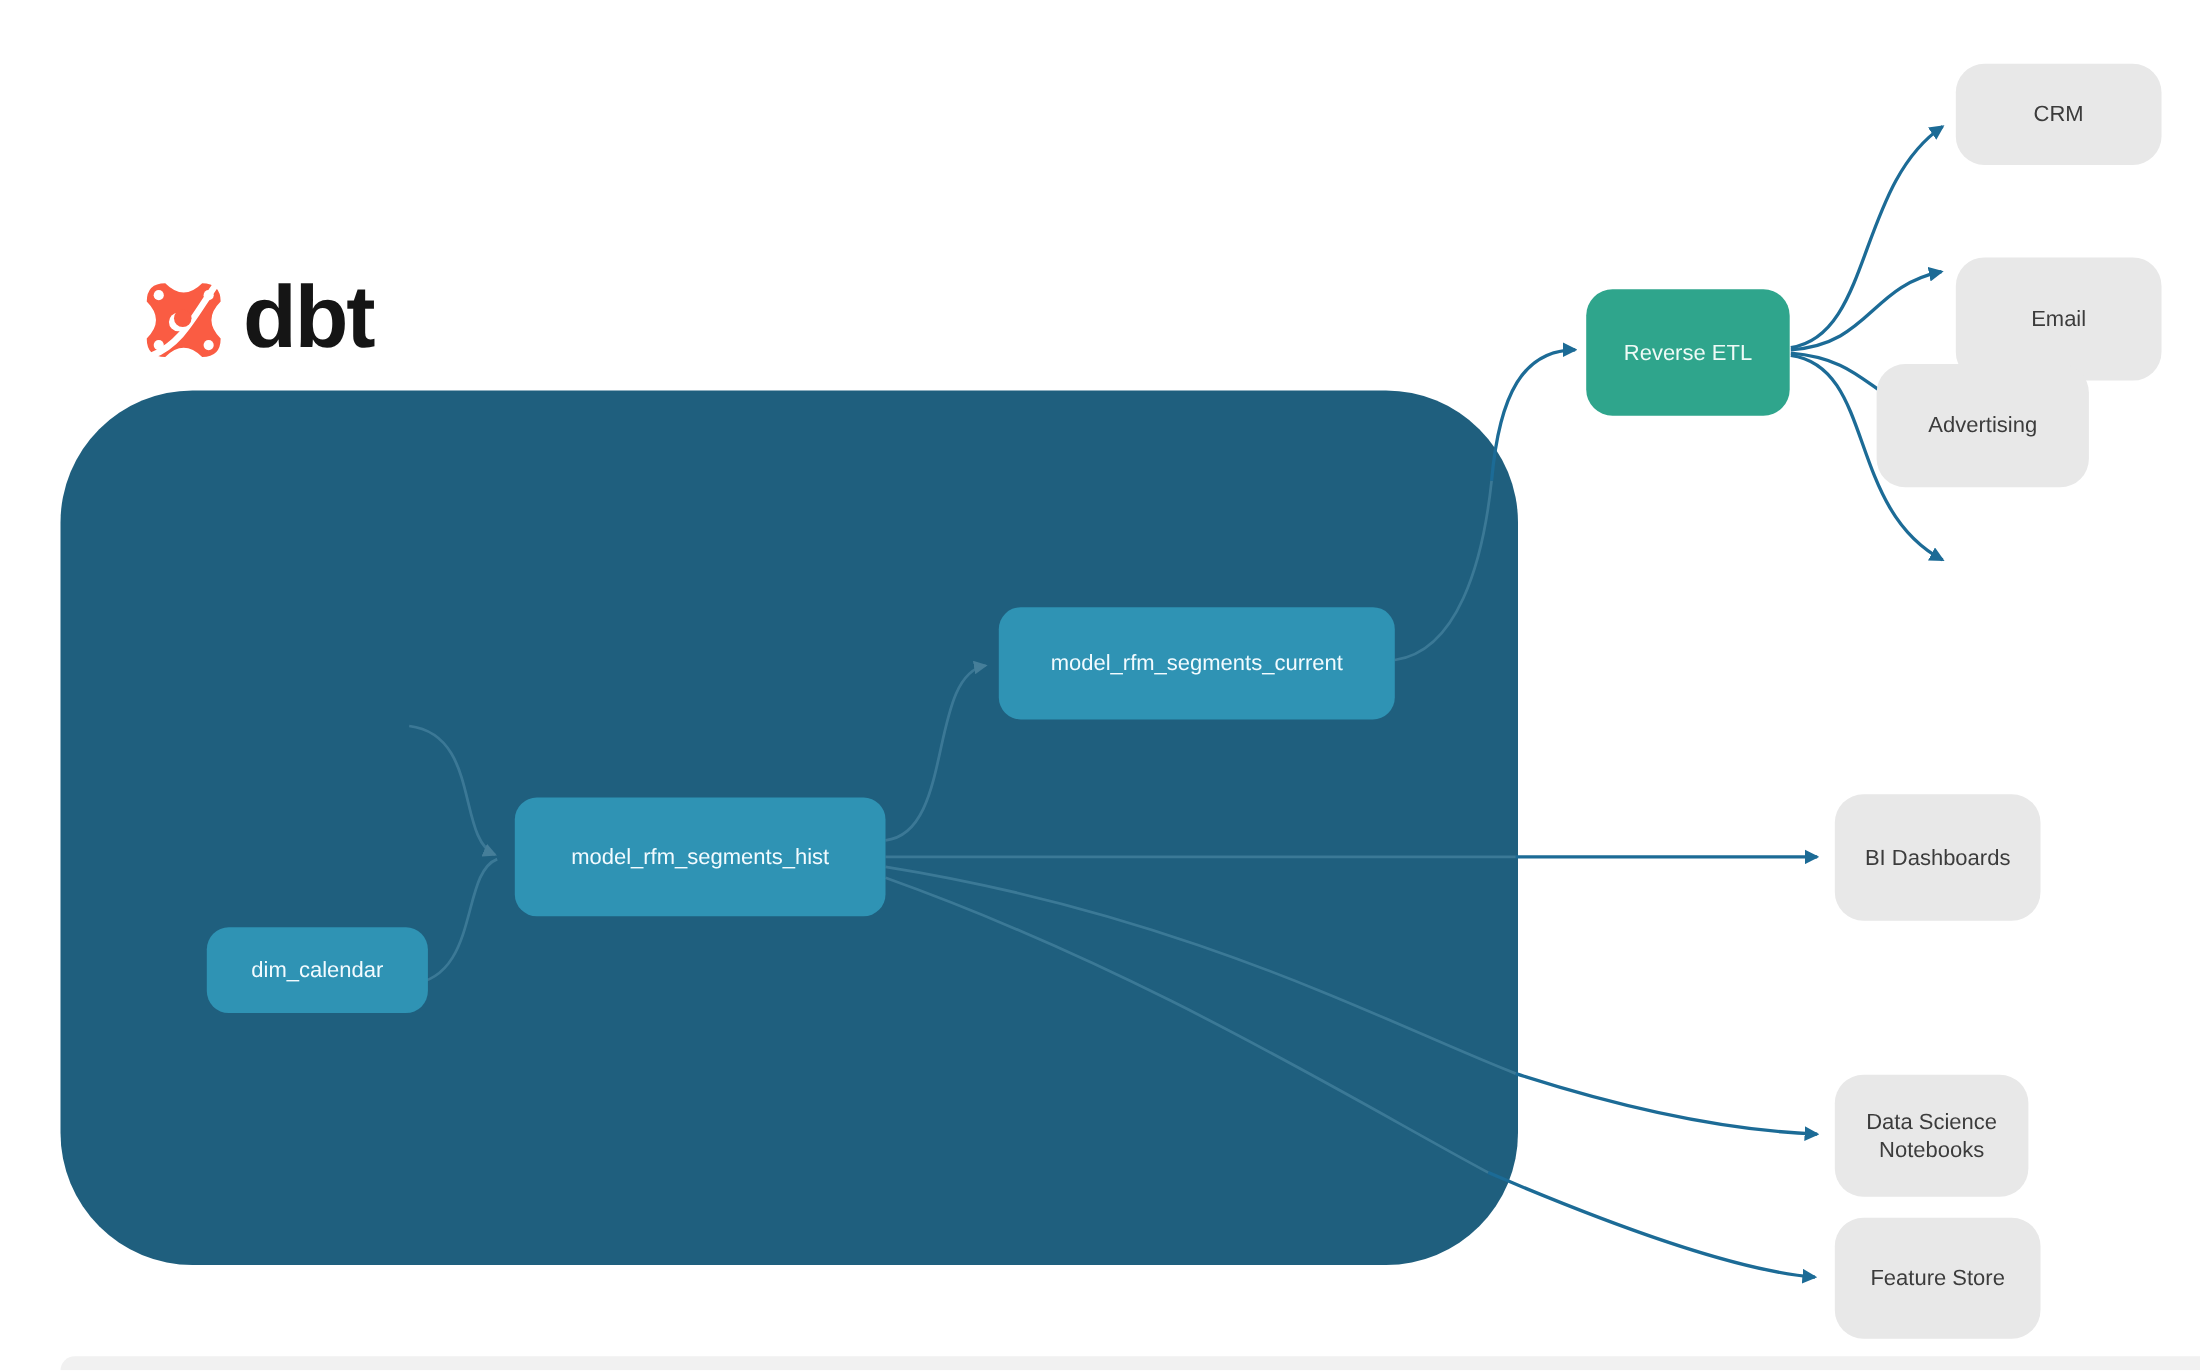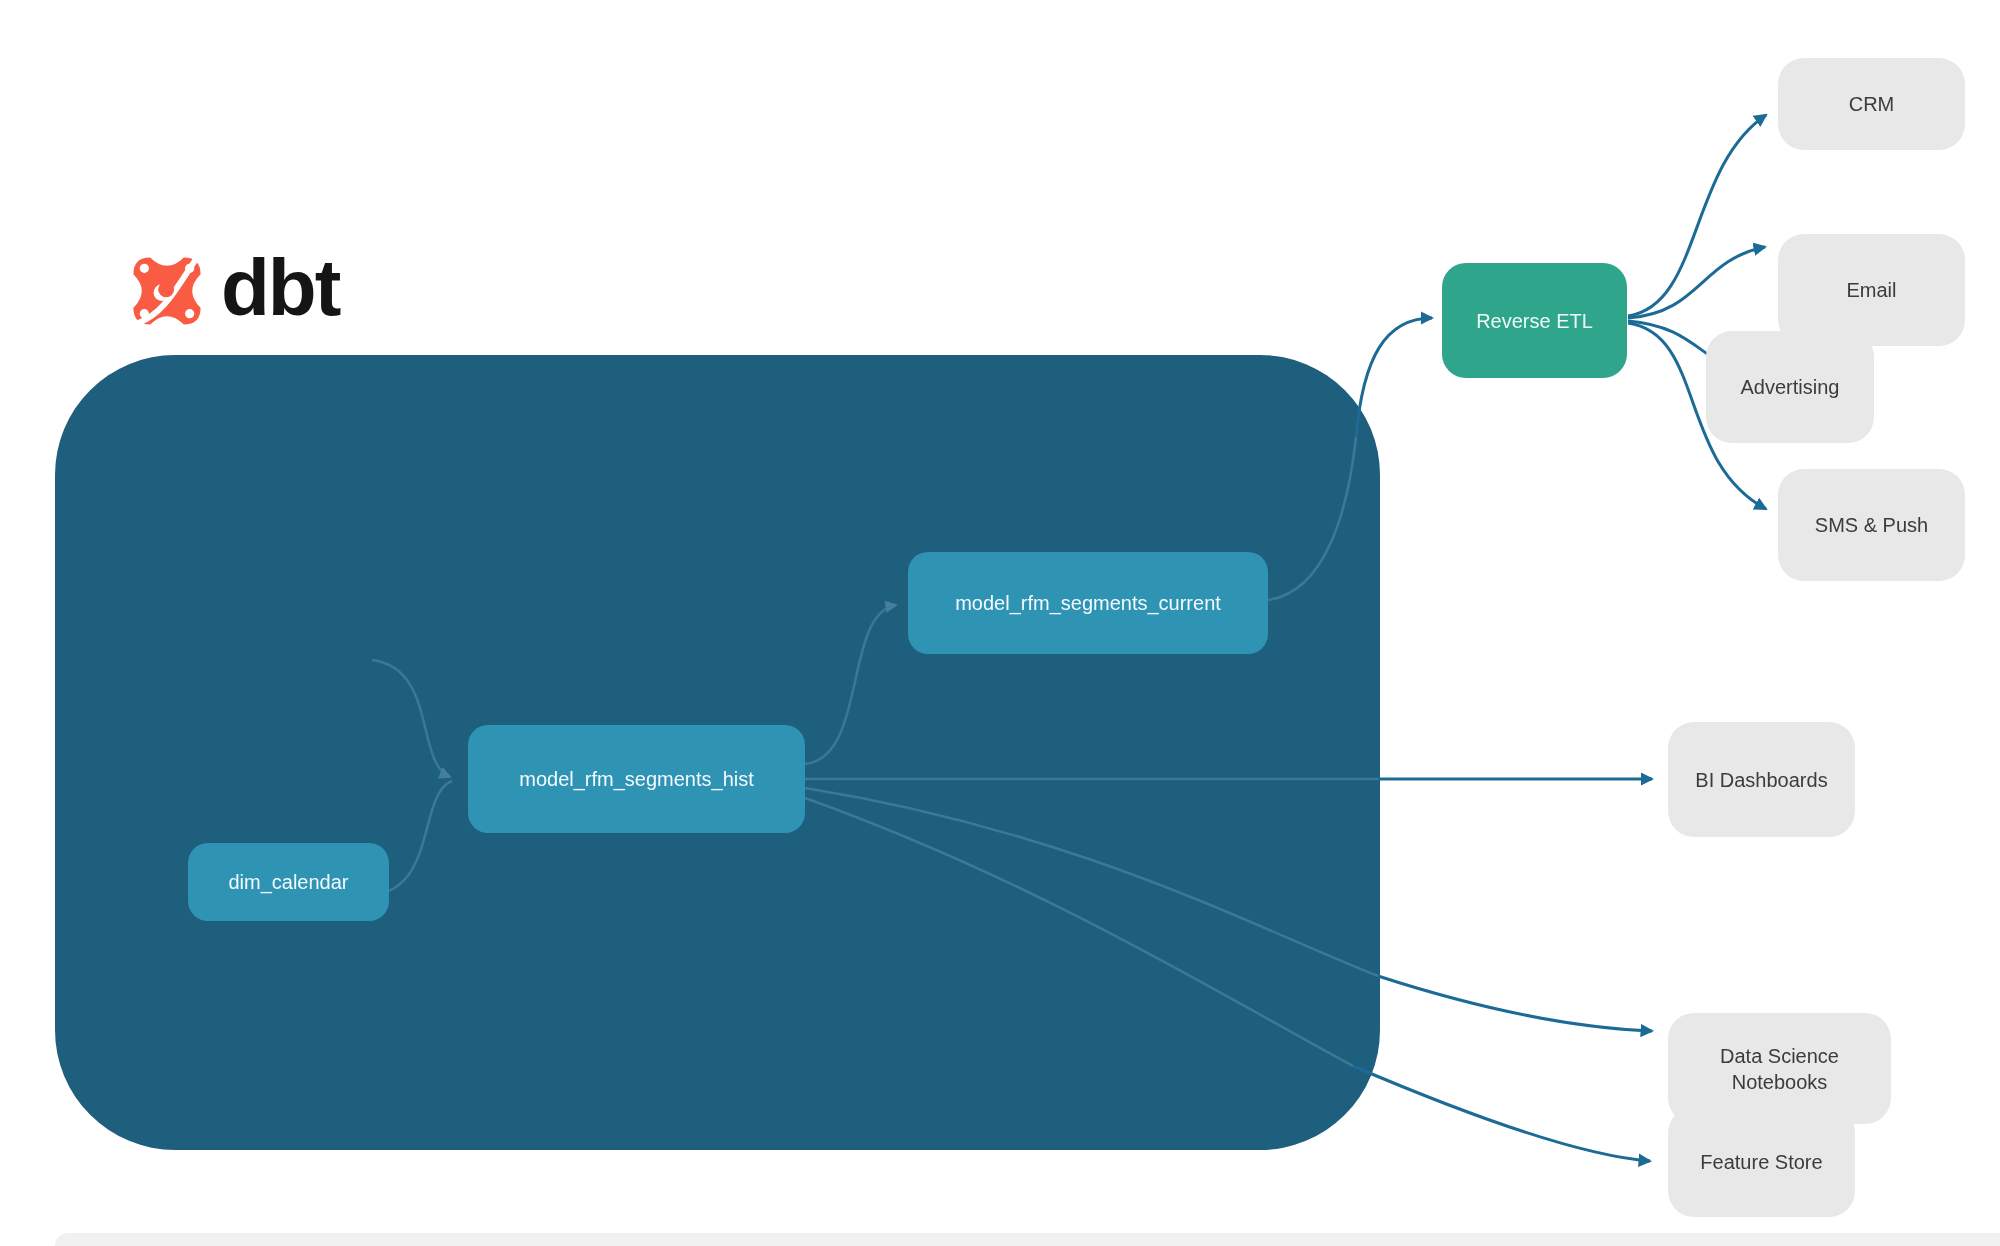--- a/index.html
+++ b/index.html
@@ -91,24 +91,24 @@
     padding: 0 18px;
   }
 
   .n-fact    { left: 172px;  top: 603px;  width: 200px; height: 108px; }
   .n-dim     { left: 188px;  top: 843px;  width: 201px; height: 78px; }
   .n-hist    { left: 468px;  top: 725px;  width: 337px; height: 108px; }
   .n-current { left: 908px;  top: 552px;  width: 360px; height: 102px; }
   .n-retl    { left: 1442px; top: 263px;  width: 185px; height: 115px; }
   .n-crm     { left: 1778px; top: 58px;   width: 187px; height: 92px; }
   .n-email   { left: 1778px; top: 193px;  width: 187px; height: 112px; margin-top: 41px; }
-  .n-adv     { left: 1706px; top: 331px;  width: 168px; height: 112px; }
+  .n-adv     { left: 1706px; top: 331px;  width: 193px; height: 112px; }
   .n-sms     { left: 1778px; top: 469px;  width: 187px; height: 112px; }
   .n-bi      { left: 1668px; top: 722px;  width: 187px; height: 115px; }
-  .n-dsn     { left: 1668px; top: 977px;  width: 223px; height: 111px; margin-top: 36px; }
+  .n-dsn     { left: 1668px; top: 977px;  width: 176px; height: 111px; }
   .n-fs      { left: 1668px; top: 1107px; width: 187px; height: 110px; }
 </style>
 </head>
 <body>
 
 <div class="canvas">
 
   <div class="bottom-strip"></div>
 
   <div class="logo">
@@ -171,23 +171,20 @@
 
   <div class="node node-ext n-crm">
     <span>CRM</span>
   </div>
   <div class="node node-ext n-email">
     <span>Email</span>
   </div>
   <div class="node node-ext n-adv">
     <span>Advertising</span>
   </div>
-  <div class="node node-ext n-sms">
-    <span>SMS &amp; Push</span>
-  </div>
   <div class="node node-ext n-bi">
     <span>BI Dashboards</span>
   </div>
   <div class="node node-ext n-dsn">
     <span>Data Science Notebooks</span>
   </div>
   <div class="node node-ext n-fs">
     <span>Feature Store</span>
   </div>
 

